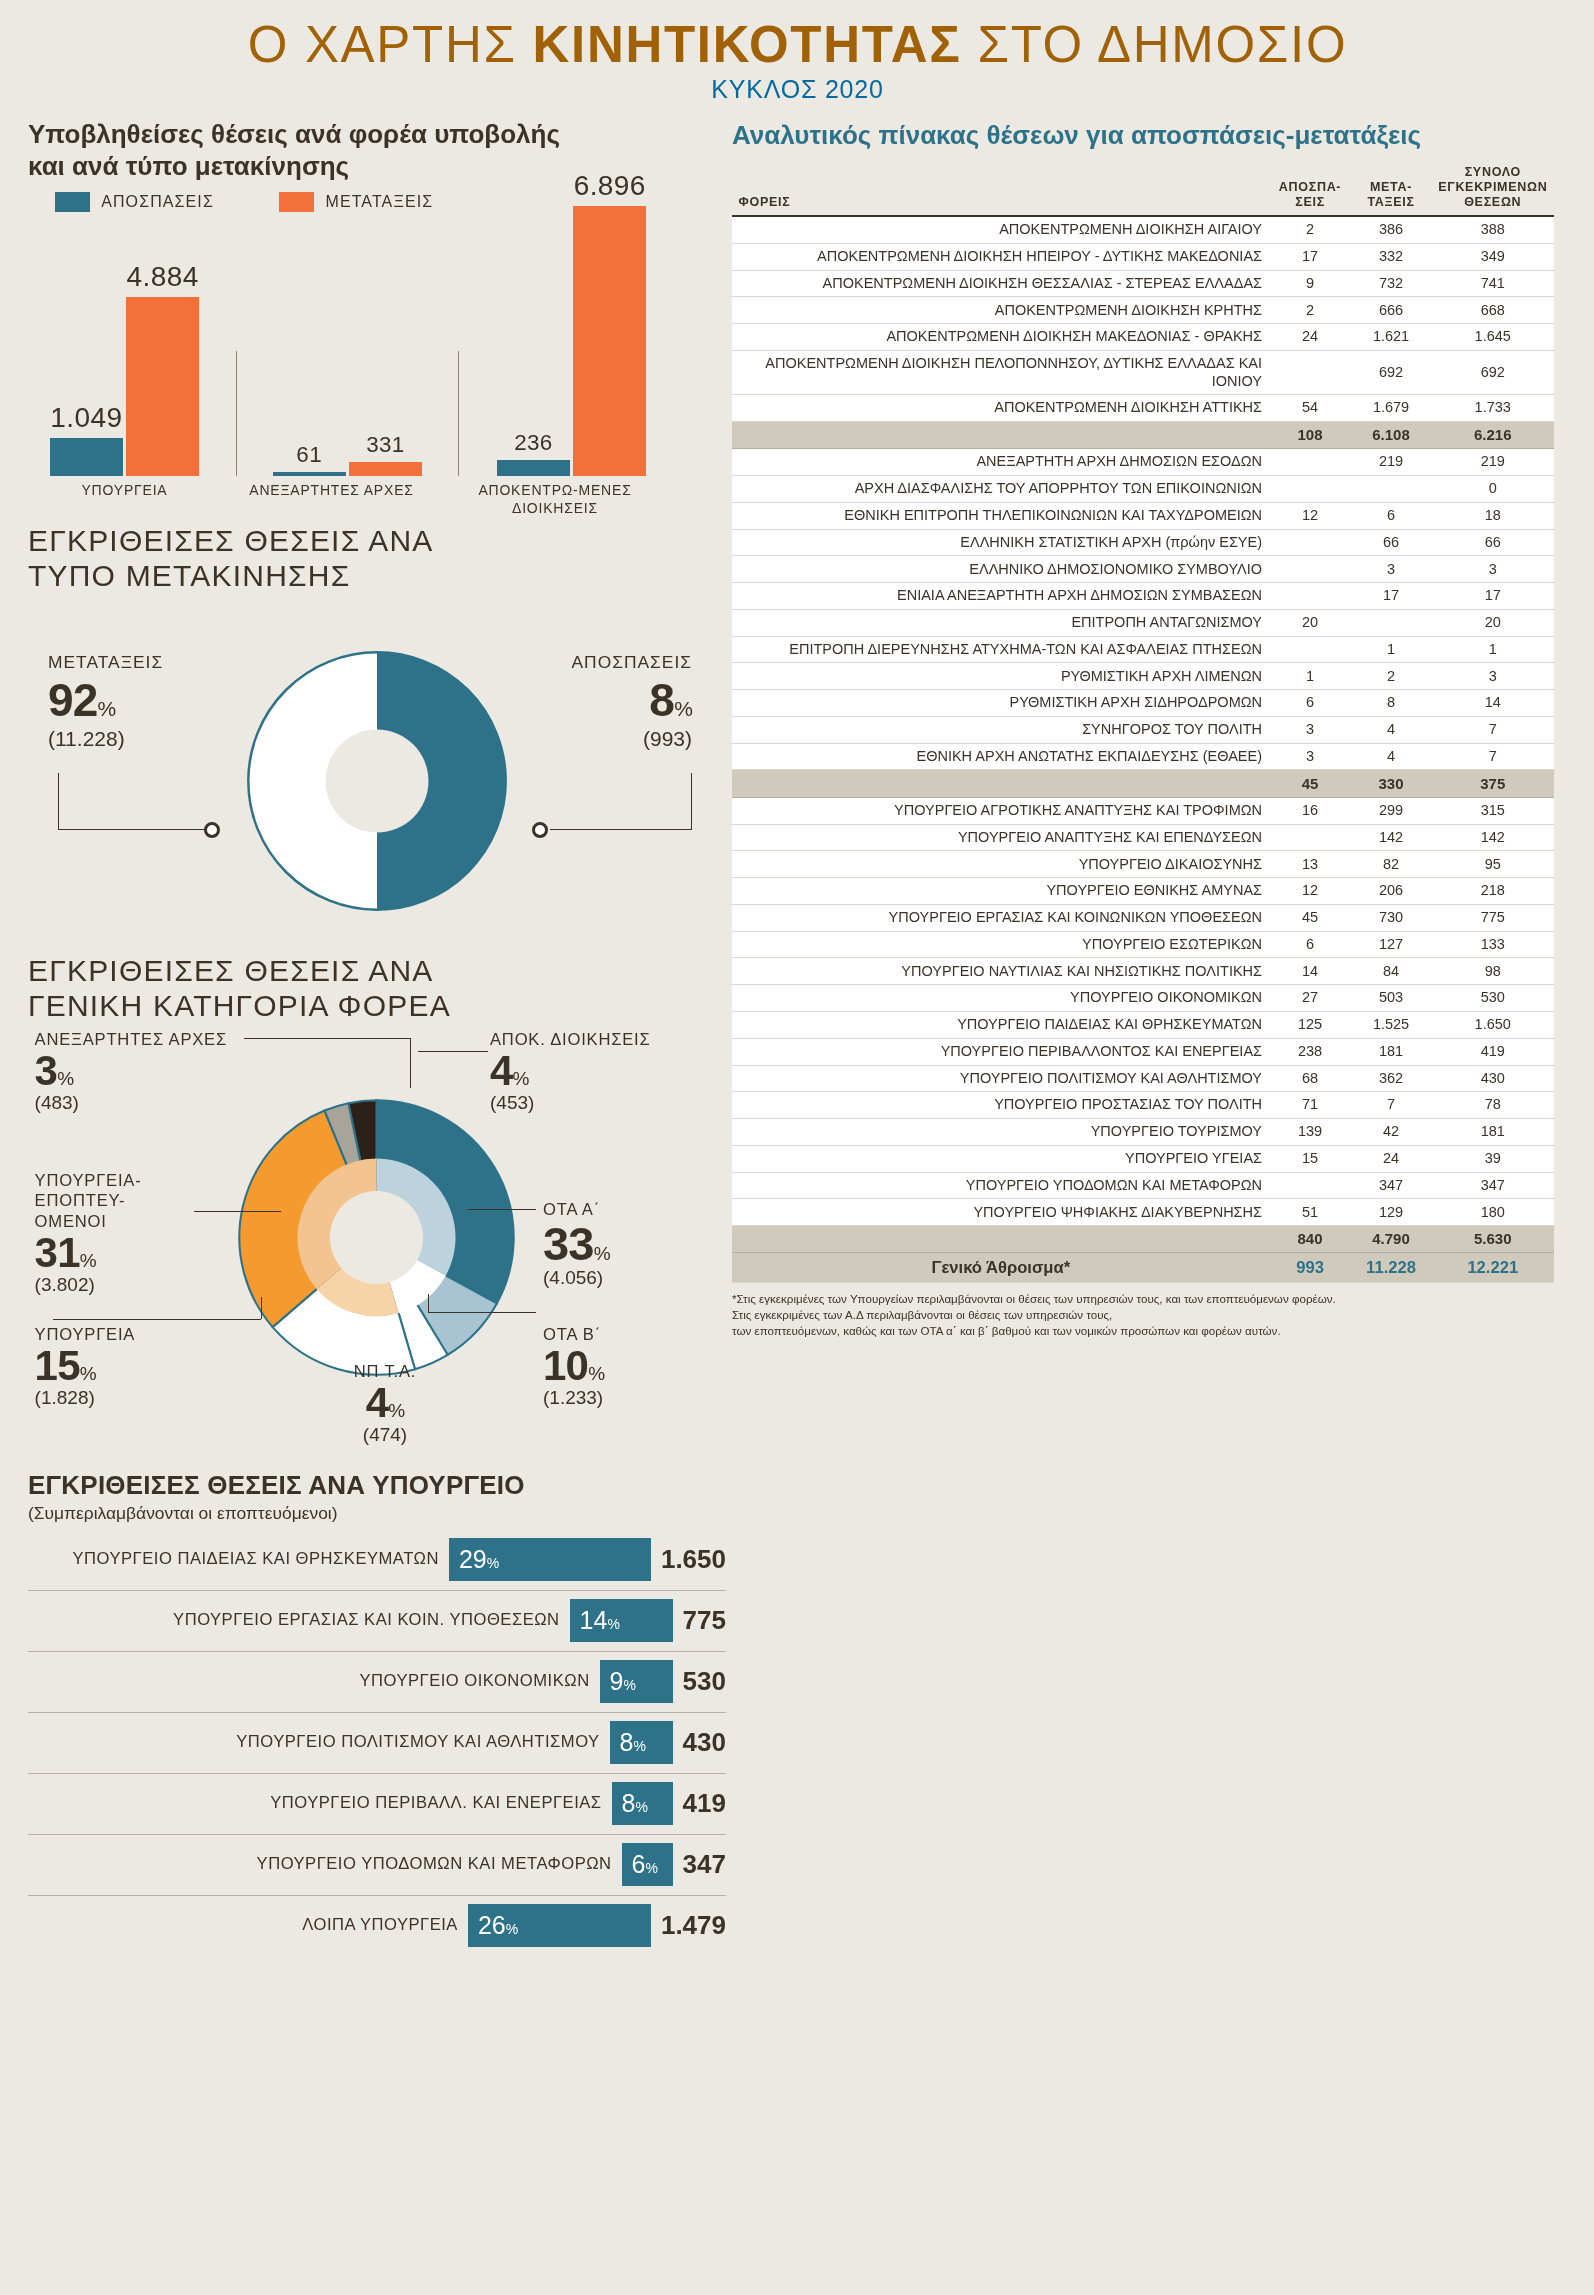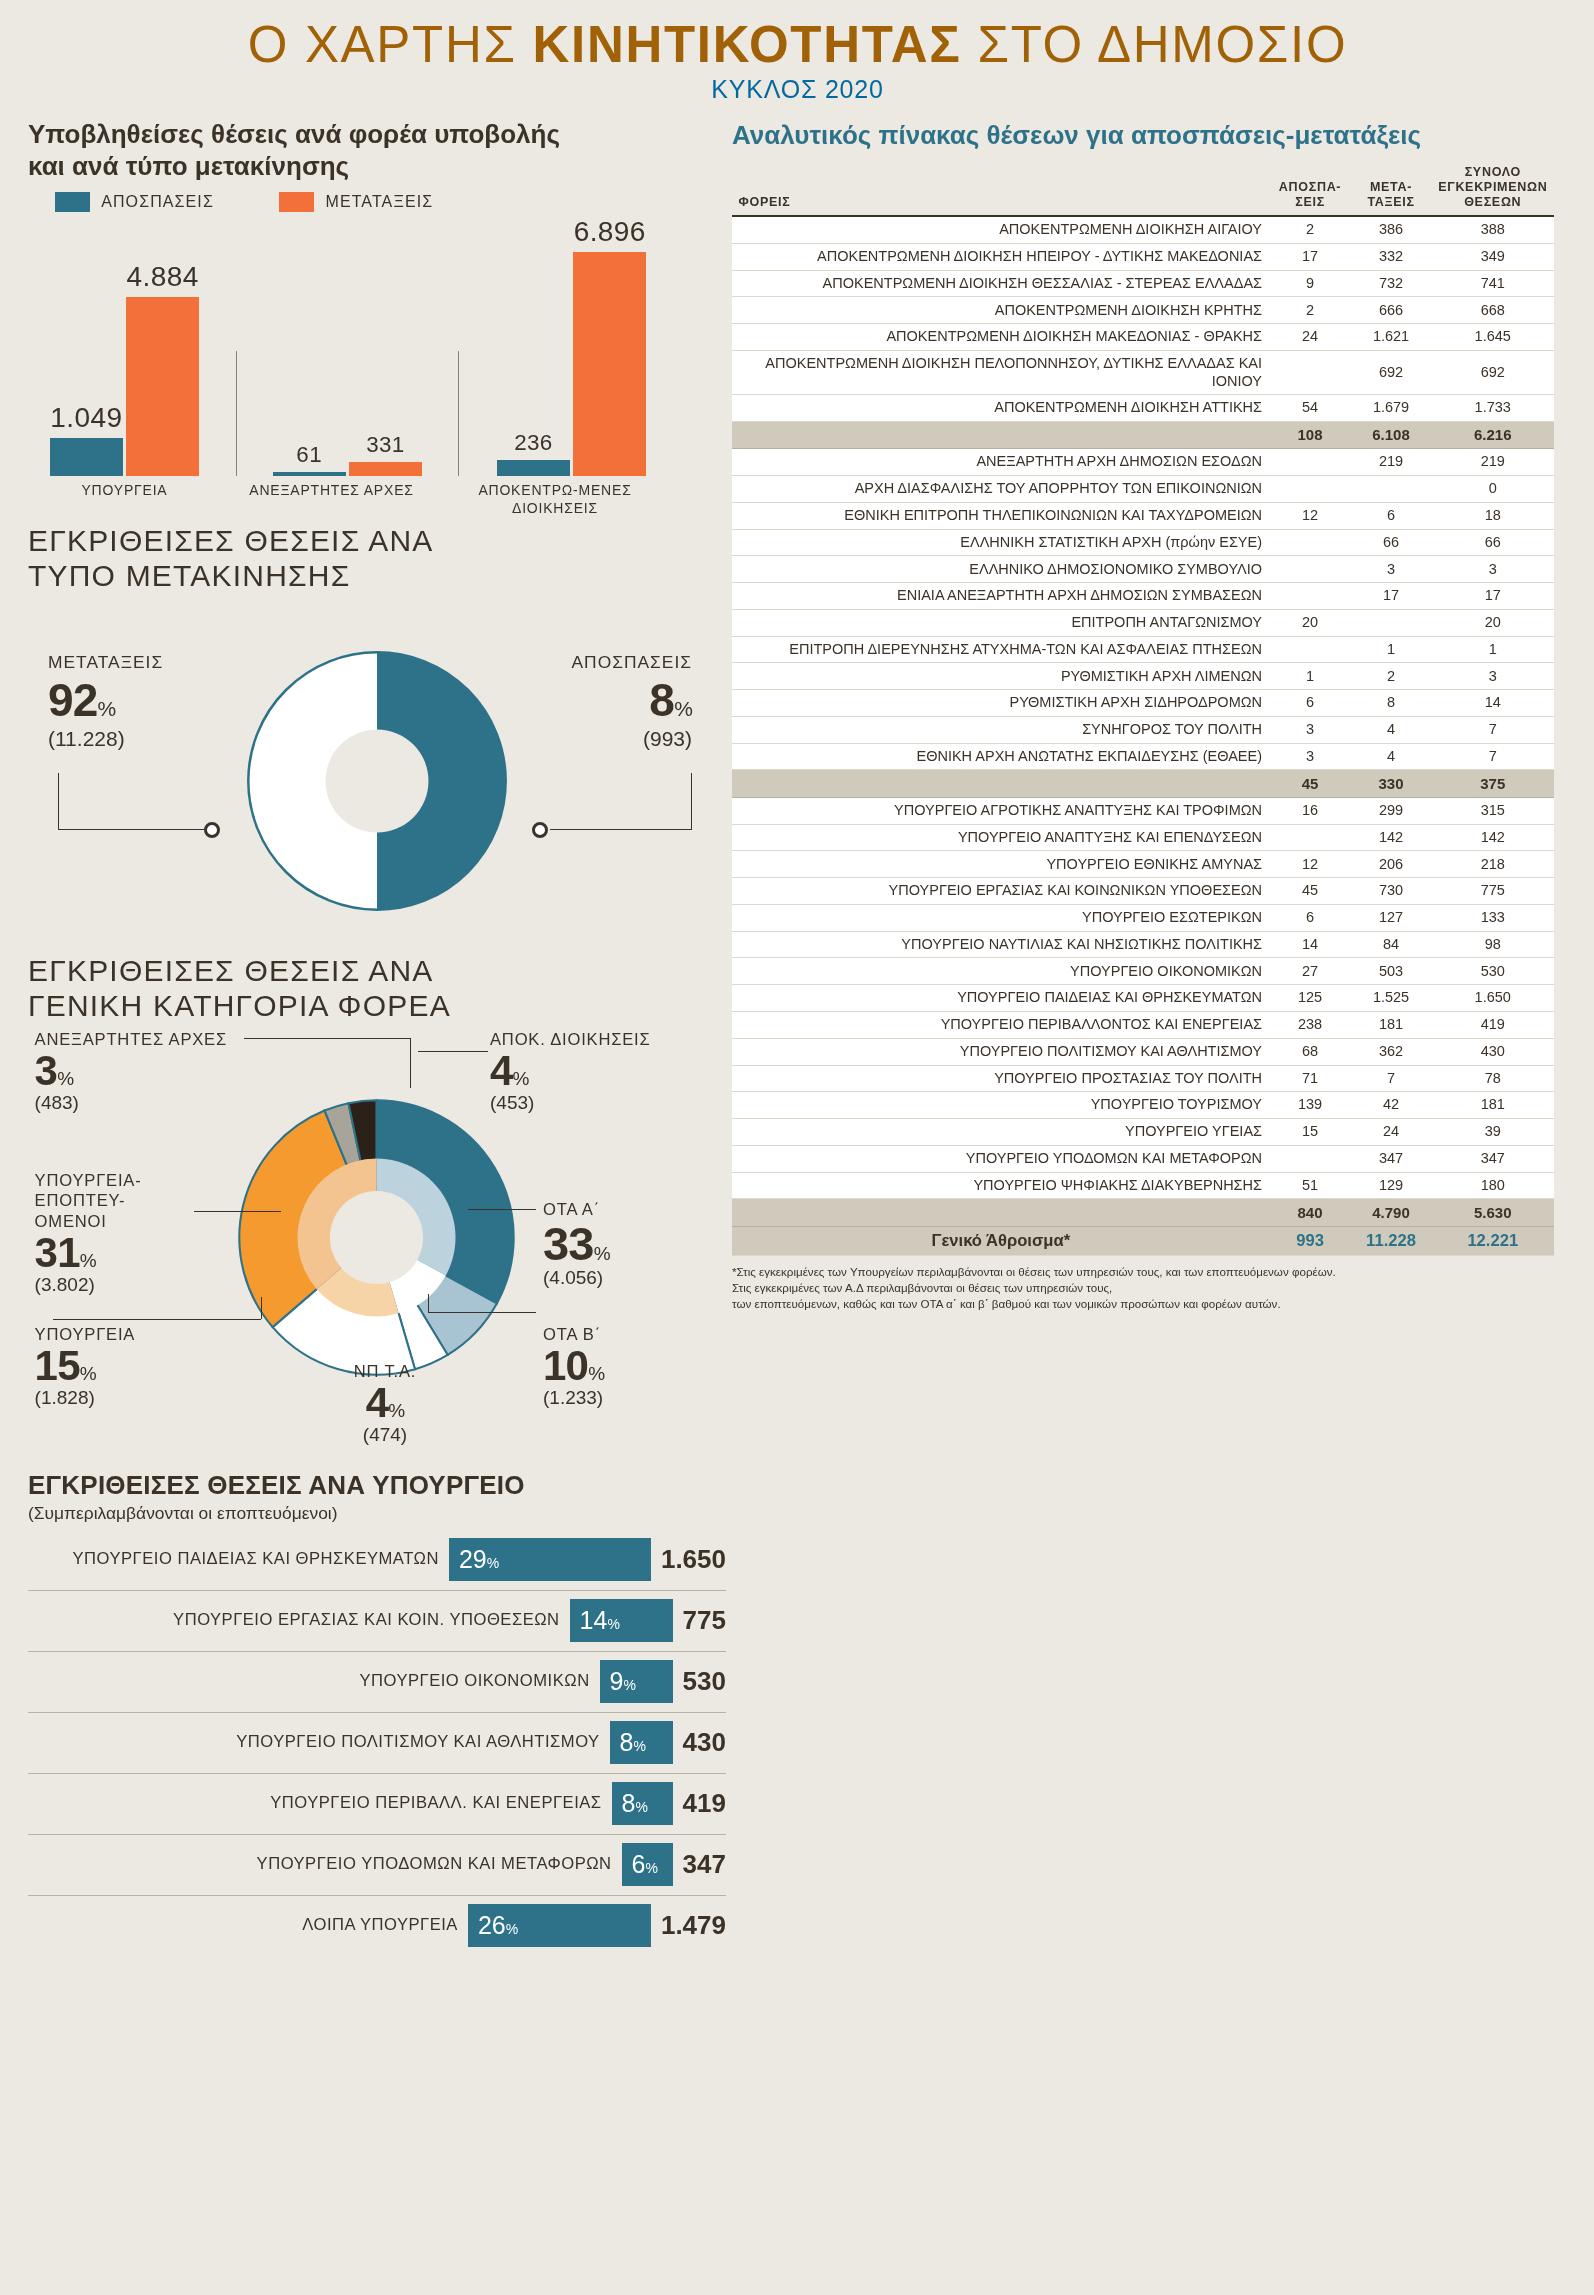--- a/index.html
+++ b/index.html
@@ -173,21 +173,21 @@
               </div>
               <div class="vbar orange" style="height:14px">
                 <span class="vval" style="font-size:22.4px">331</span>
               </div>
             </div>
             <div class="vsep"></div>
             <div class="vgroup g3">
               <div class="vbar blue" style="height:16px">
                 <span class="vval" style="font-size:22.4px">236</span>
               </div>
-              <div class="vbar orange" style="height:224px">
+              <div class="vbar orange" style="height:270px">
                 <span class="vval">6.896</span>
               </div>
             </div>
           </div>
           <div class="vcats">
             <div class="vcat c1">ΥΠΟΥΡΓΕΙΑ</div>
             <div class="vcat c2">ΑΝΕΞΑΡΤΗΤΕΣ ΑΡΧΕΣ</div>
             <div class="vcat c3">ΑΠΟΚΕΝΤΡΩ-ΜΕΝΕΣ ΔΙΟΙΚΗΣΕΙΣ</div>
           </div>
         </div>
@@ -513,20 +513,26 @@
               <td class="n">299</td>
               <td class="n">315</td>
             </tr>
             <tr>
               <td class="f">ΥΠΟΥΡΓΕΙΟ ΑΝΑΠΤΥΞΗΣ ΚΑΙ ΕΠΕΝΔΥΣΕΩΝ</td>
               <td class="n"></td>
               <td class="n">142</td>
               <td class="n">142</td>
             </tr>
             <tr>
+              <td class="f">ΥΠΟΥΡΓΕΙΟ ΔΙΚΑΙΟΣΥΝΗΣ</td>
+              <td class="n">13</td>
+              <td class="n">82</td>
+              <td class="n">95</td>
+            </tr>
+            <tr>
               <td class="f">ΥΠΟΥΡΓΕΙΟ ΕΘΝΙΚΗΣ ΑΜΥΝΑΣ</td>
               <td class="n">12</td>
               <td class="n">206</td>
               <td class="n">218</td>
             </tr>
             <tr>
               <td class="f">ΥΠΟΥΡΓΕΙΟ ΕΡΓΑΣΙΑΣ ΚΑΙ ΚΟΙΝΩΝΙΚΩΝ ΥΠΟΘΕΣΕΩΝ</td>
               <td class="n">45</td>
               <td class="n">730</td>
               <td class="n">775</td>

